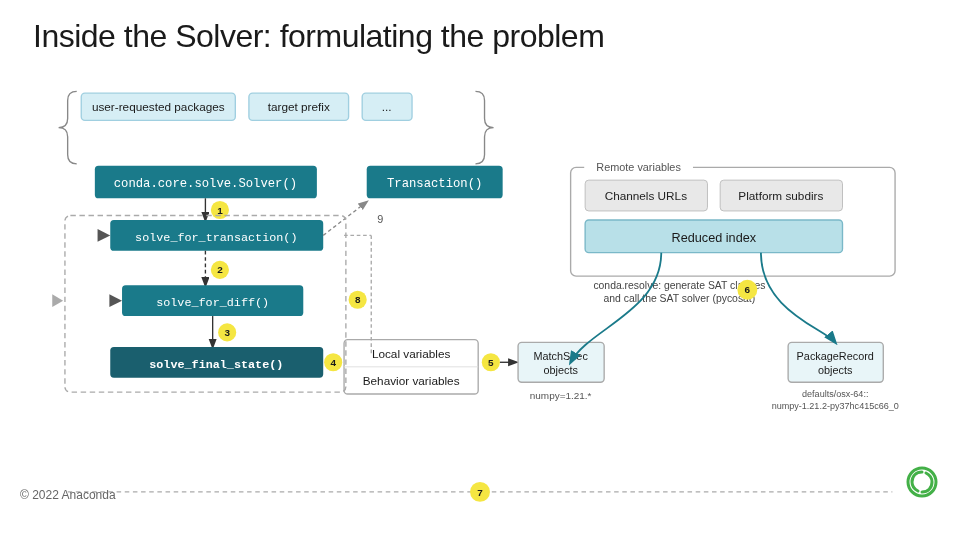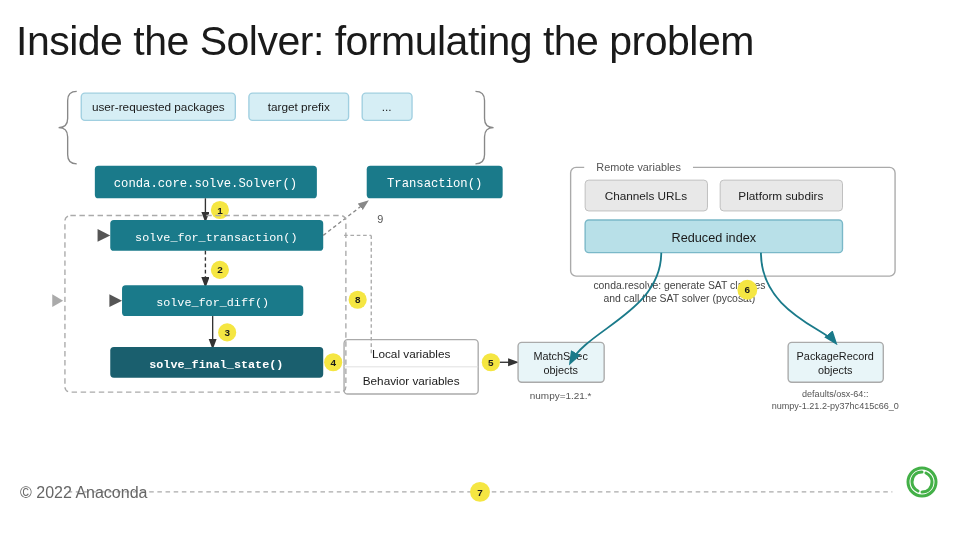--- a/index.html
+++ b/index.html
@@ -6,24 +6,24 @@
     body {
       width: 960px;
       height: 540px;
       background: #ffffff;
       font-family: 'Segoe UI', Arial, sans-serif;
       overflow: hidden;
       position: relative;
     }
 
     .page-title {
-      font-size: 41px;
+      font-size: 32px;
       font-weight: 300;
       color: #1a1a1a;
-      padding: 18px 30px 10px 16px;
+      padding: 18px 30px 10px 33px;
       letter-spacing: -0.5px;
     }
 
     .main-content {
       position: absolute;
       top: 75px;
       left: 0;
       right: 0;
       bottom: 30px;
       text-align: center;
@@ -36,21 +36,21 @@
       left: 0;
       width: 100%;
       height: 100%;
       overflow: visible;
     }
 
     .footer {
       position: absolute;
       bottom: 8px;
       left: 20px;
-      font-size: 16px;
+      font-size: 12px;
       color: #666;
     }
 
     .anaconda-logo {
       position: absolute;
       bottom: 6px;
       right: 20px;
     }
   </style>
 </head>

